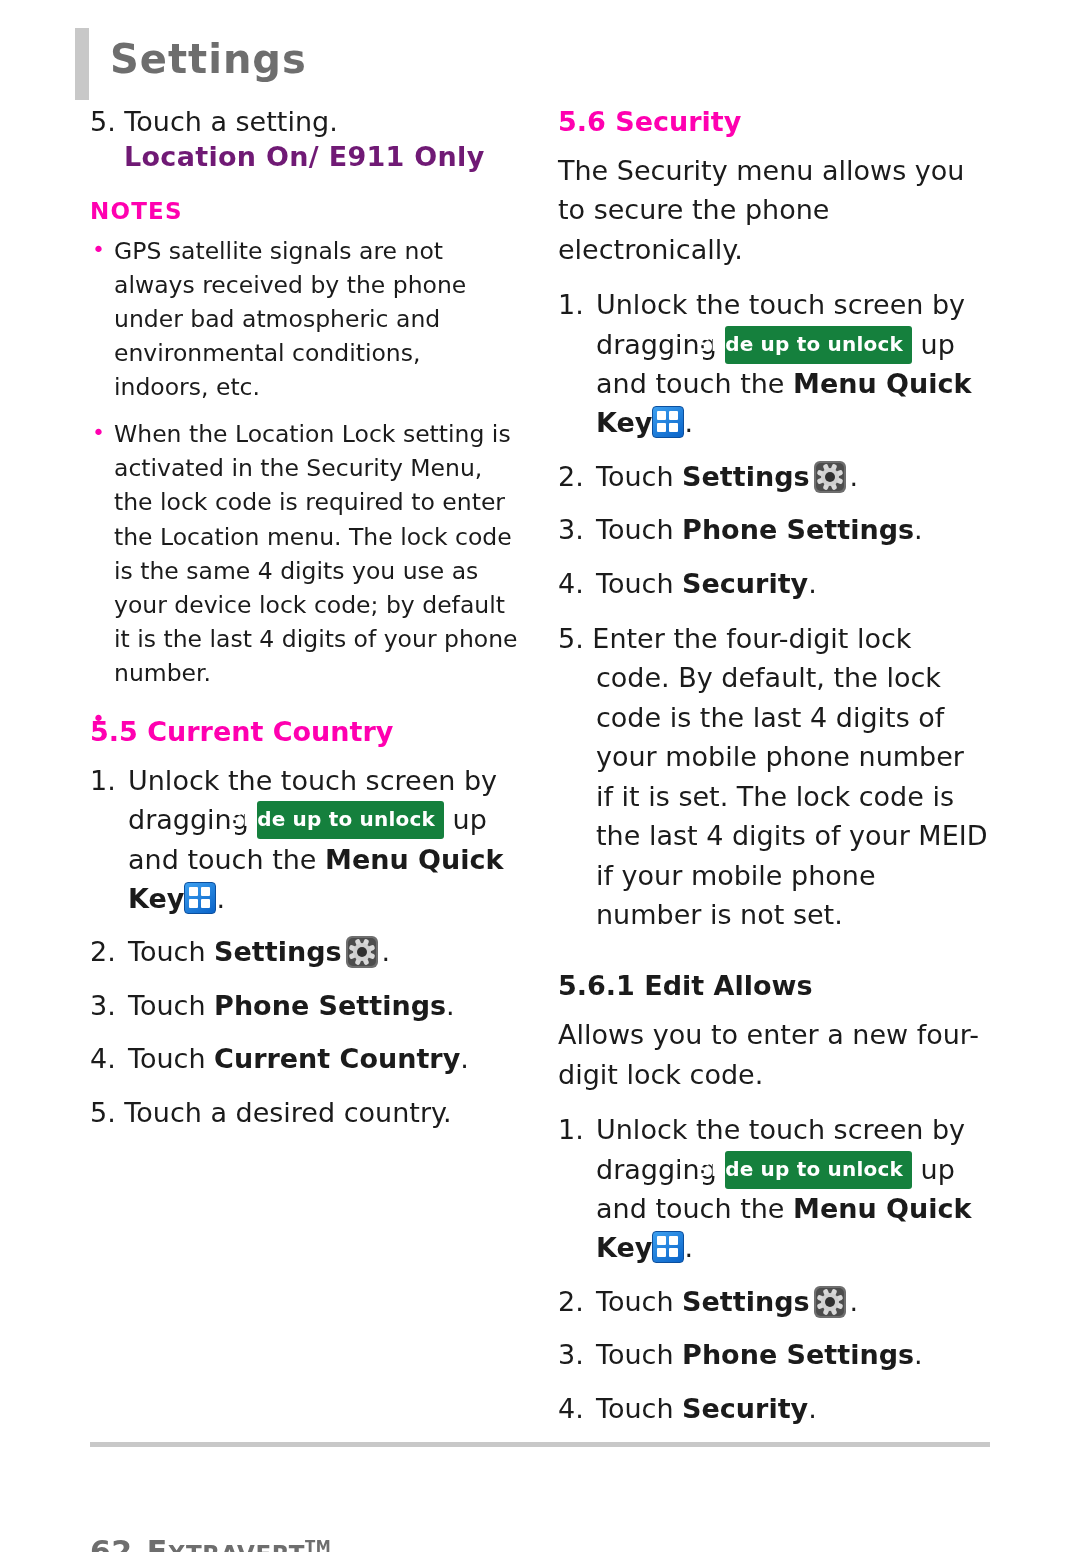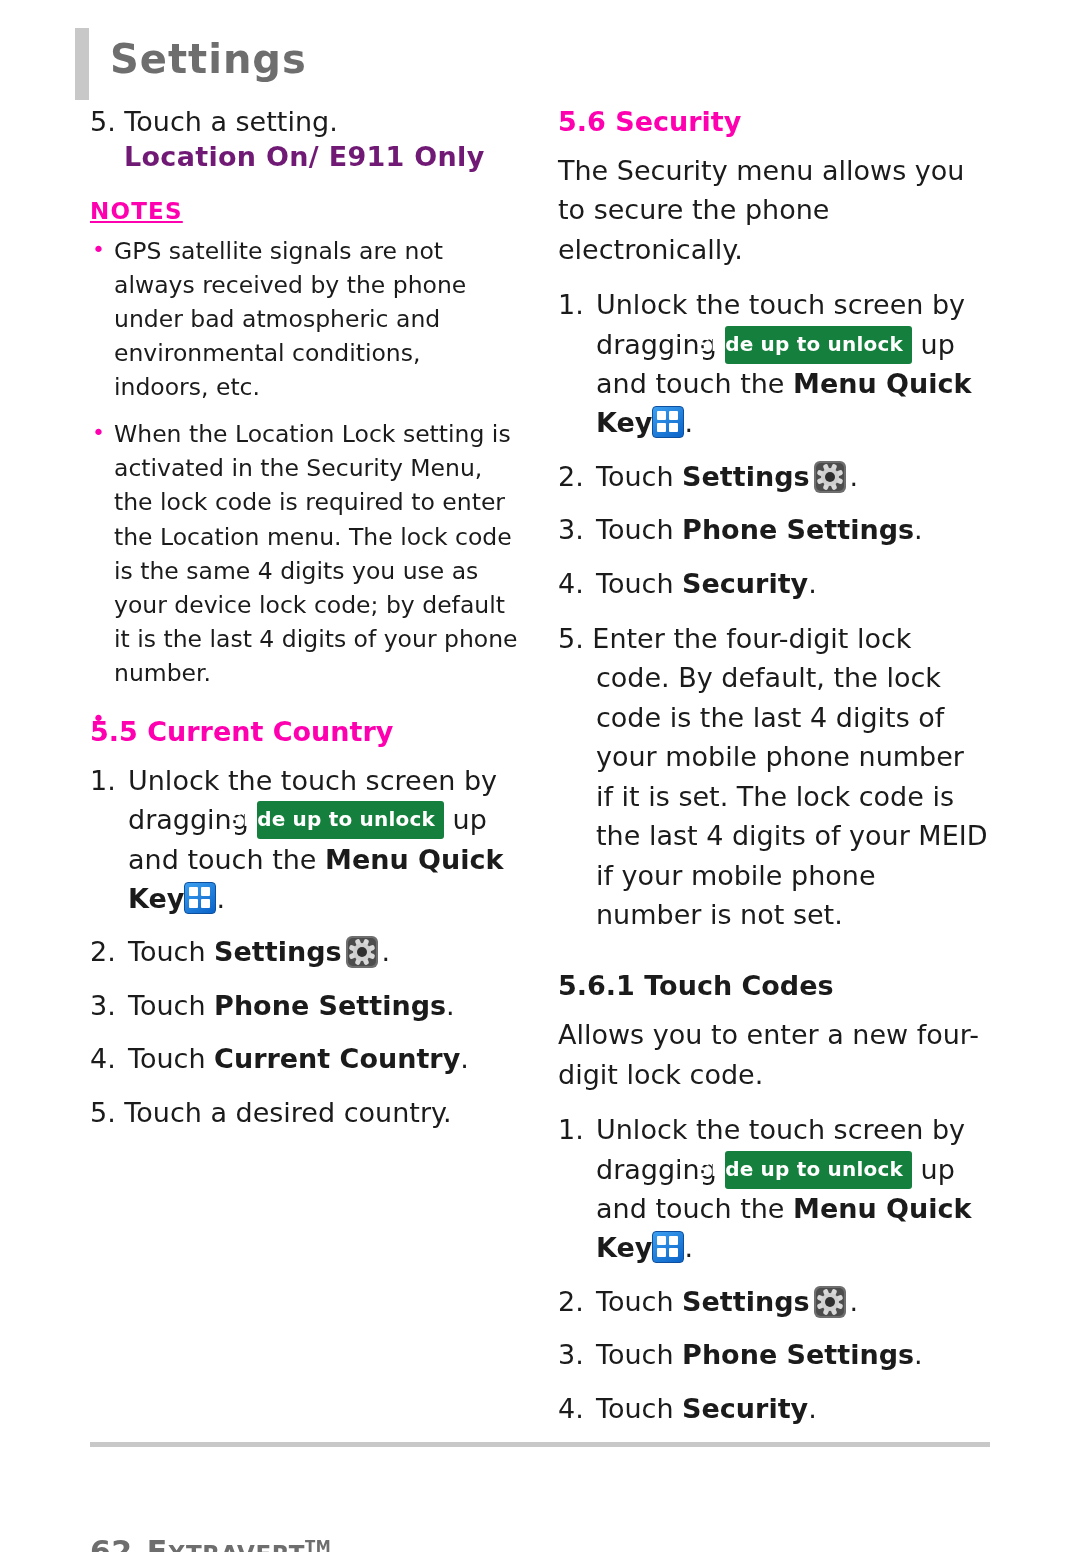--- a/index.html
+++ b/index.html
@@ -104,21 +104,20 @@
     margin: 0 0 2px 0;
   }
 
   
   .notes-title {
     color: #ff00b0;
     font-size: 23px;
     font-weight: bold;
     letter-spacing: 1.2px;
     margin: 0 0 10px 0;
-    text-decoration: underline;
   }
   .note {
     position: relative;
     color: #1b1b1b;
     font-size: 23.5px;
     line-height: 1.45;
     margin: 0 0 13px 0;
     padding-left: 24px;
   }
   .note .bullet {
@@ -313,21 +312,21 @@
       <span class="b">Phone Settings</span><span>.</span>
     </div>
 
     <div class="step" style="margin-top:14px;">
       <span class="hang">4.</span><span>Touch</span>
       <span class="b">Security</span><span>.</span>
     </div>
 
     <div class="step" style="margin-top:16px;">5. Enter the four-digit lock code. By default, the lock code is the last 4 digits of your mobile phone number if it is set. The lock code is the last 4 digits of your MEID if your mobile phone number is not set.</div>
 
-    <div class="h3" style="margin-top:36px;">5.6.1 Touch Codes</div>
+    <div class="h3" style="margin-top:36px;">5.6.1 Edit Allows</div>
 
     <div class="body-text">Allows you to enter a new four-digit lock code.</div>
 
     <div class="step">
       <span class="hang">1.</span><span>Unlock the touch screen by dragging</span>
       <span class="slide-badge">Slide up to unlock</span>
       <span>up and touch the</span>
       <span class="b">Menu Quick Key</span><span class="quick-key"><i></i><i></i><i></i><i></i></span><span>.</span>
     </div>
 

